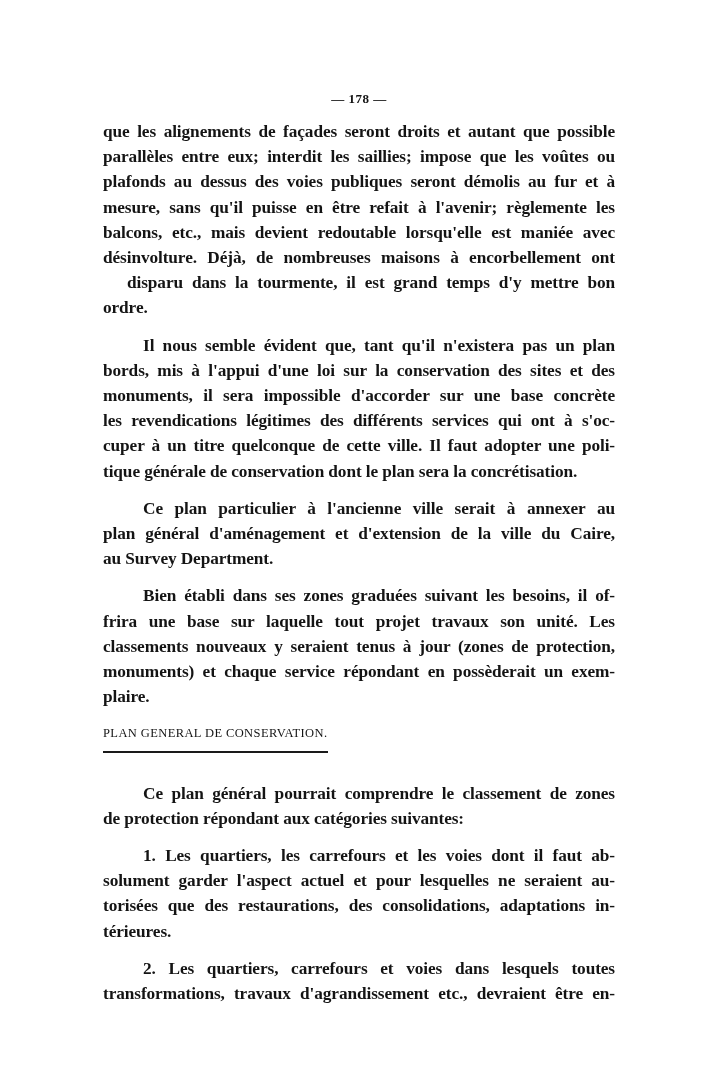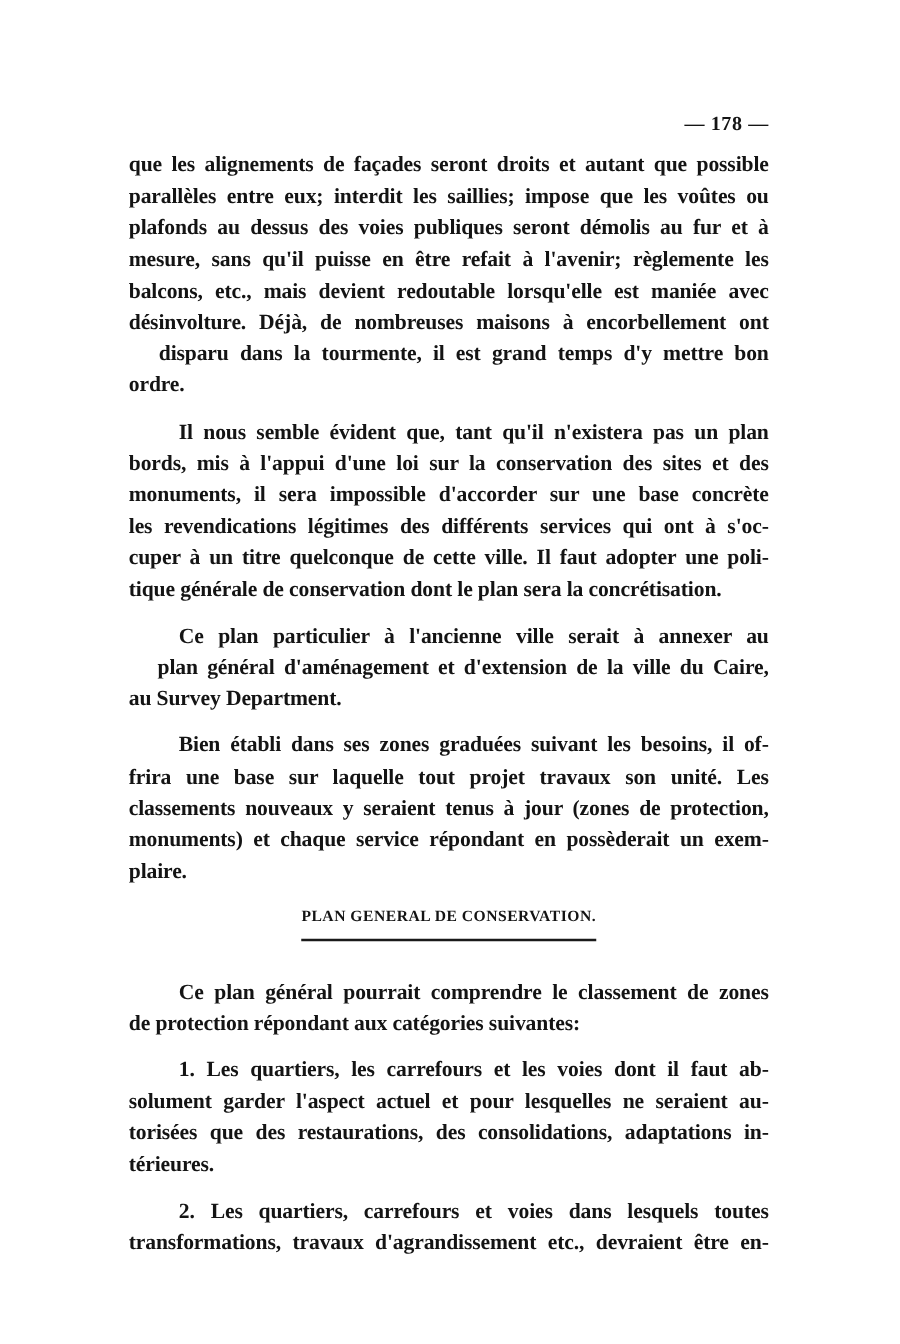--- a/index.html
+++ b/index.html
@@ -19,22 +19,22 @@
       position: absolute;
       left: 103px;
       top: 0;
       width: 512px;
     }
     .page-number {
       position: absolute;
       top: 91px;
       left: 0;
       width: 100%;
-      text-align: right;
-      font-size: 16px;
+      text-align: center;
+      font-size: 13px;
       font-weight: bold;
       letter-spacing: 0.5px;
     }
     .body-text {
       position: absolute;
       left: 0;
       width: 512px;
       font-size: 17.3px;
       line-height: 25.2px;
       text-align: justify;
@@ -50,23 +50,23 @@
     }
     .para .line {
       display: block;
       text-align: justify;
       text-align-last: justify;
     }
     .para .line.last {
       text-align-last: left;
     }
     .section-heading {
-      text-align: center;
+      text-align: left;
       font-size: 12.5px;
-      font-weight: bold;
+      font-weight: normal;
       letter-spacing: 0.4px;
       margin: 10px 0 28px 0;
     }
     .section-heading span {
       display: inline-block;
       padding-bottom: 4px;
       border-bottom: 2px solid #1a1a1a;
     }
   </style>
 </head>
@@ -90,21 +90,21 @@
         <div class="para indent">
           <span class="line" style="text-indent: 40px;">Il nous semble évident que, tant qu'il n'existera pas un plan</span>
           <span class="line" style="text-indent: 0px;">bords, mis à l'appui d'une loi sur la conservation des sites et des</span>
           <span class="line" style="text-indent: 0px;">monuments, il sera impossible d'accorder sur une base concrète</span>
           <span class="line" style="text-indent: 0px;">les revendications légitimes des différents services qui ont à s'oc-</span>
           <span class="line" style="text-indent: 0px;">cuper à un titre quelconque de cette ville. Il faut adopter une poli-</span>
           <span class="line last" style="text-indent: 0px;">tique générale de conservation dont le plan sera la concrétisation.</span>
         </div>
         <div class="para indent">
           <span class="line" style="text-indent: 40px; font-family: Liberation Serif, serif;">Ce plan particulier à l'ancienne ville serait à annexer au</span>
-          <span class="line" style="text-indent: 0px; margin-left: 23px;">plan général d'aménagement et d'extension de la ville du Caire,</span>
+          <span class="line" style="text-indent: 0px;">plan général d'aménagement et d'extension de la ville du Caire,</span>
           <span class="line last" style="text-indent: 0px;">au Survey Department.</span>
         </div>
         <div class="para indent">
           <span class="line" style="text-indent: 40px;">Bien établi dans ses zones graduées suivant les besoins, il of-</span>
           <span class="line" style="text-indent: 0px;">frira une base sur laquelle tout projet travaux son unité. Les</span>
           <span class="line" style="text-indent: 0px;">classements nouveaux y seraient tenus à jour (zones de protection,</span>
           <span class="line" style="text-indent: 0px;">monuments) et chaque service répondant en possèderait un exem-</span>
           <span class="line last" style="text-indent: 0px;">plaire.</span>
         </div>
       </div>

